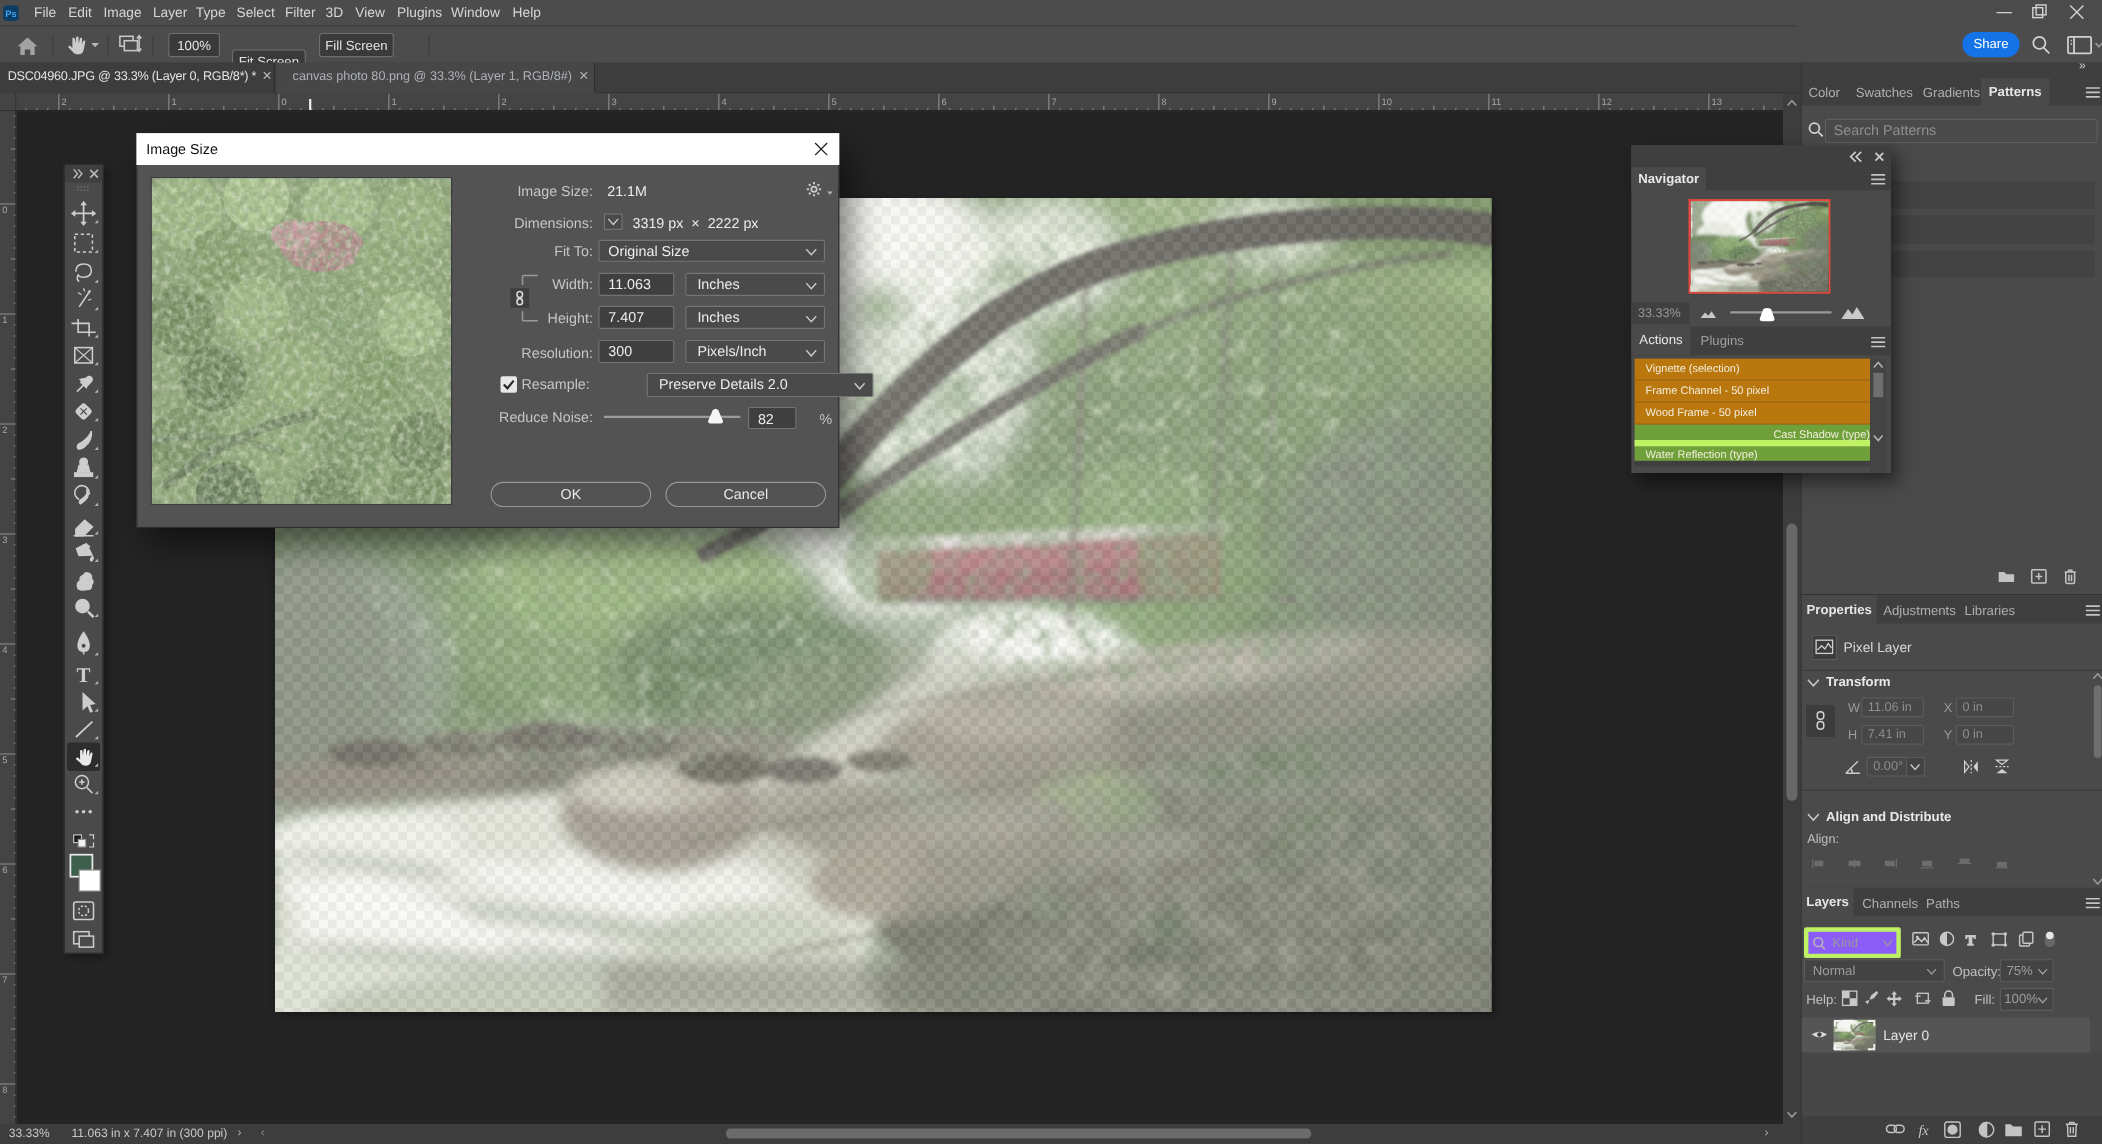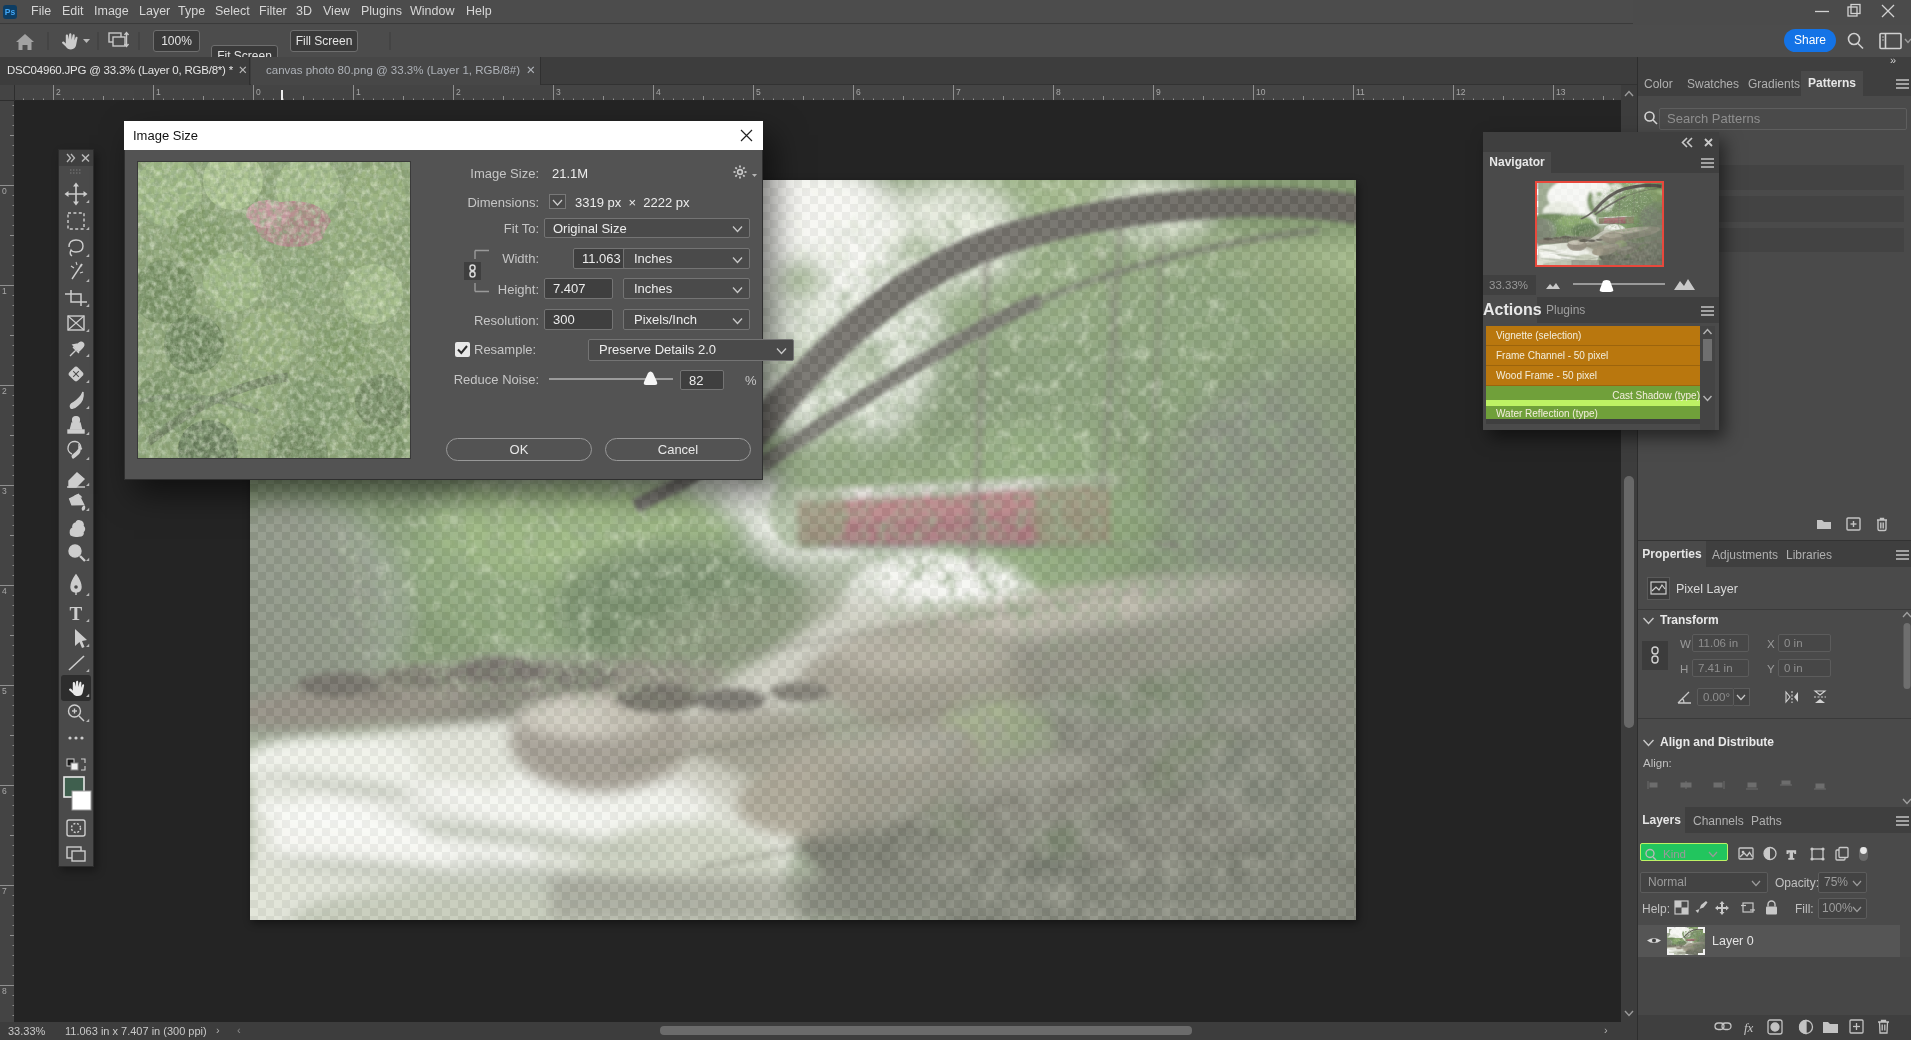--- a/index.html
+++ b/index.html
@@ -749,21 +749,21 @@
       <svg class="abs" style="left:258px;top:8px" width="13" height="12">
           <g stroke="#c5c5c5" stroke-width="1.5">
             <line x1="0" y1="2" x2="13" y2="2"></line>
             <line x1="0" y1="6" x2="13" y2="6"></line>
             <line x1="0" y1="10" x2="13" y2="10"></line>
           </g>
         </svg>
     </div>
 
     <div class="abs" style="left:0;top:776px;width:274px;height:182px;background:#4a4a4a;">
-      <div class="abs" style="left:2px;top:10px;width:88px;height:18px;background:#22c55e;border:1px solid #bef264;border-radius:2px;">
+      <div class="abs" style="left:2px;top:10px;width:88px;height:28px;background:#8b5cf6;border:4px solid #bef264;border-radius:2px;">
         <svg width="86" height="20">
             <circle cx="9" cy="9.5" r="4" fill="none" stroke="#b9b9b9" stroke-width="1.4"></circle>
             <line x1="12" y1="13" x2="15" y2="16" stroke="#b9b9b9" stroke-width="1.4"></line>
             <text x="22" y="14" font-size="11.5" fill="#9a9a9a" font-family="Liberation Sans">Kind</text>
             <path d="M 68 8 l 4 4.5 l 4 -4.5" fill="none" stroke="#9a9a9a" stroke-width="1.2"></path>
           </svg>
       </div>
       <svg class="abs" style="left:100px;top:12px" width="140" height="18" viewBox="0 0 140 18">
         <g stroke="#c8c8c8" stroke-width="1.3" fill="none">
           <rect x="1" y="3" width="14" height="11" rx="1"></rect>
@@ -1068,21 +1068,21 @@
         </svg>
       <svg class="abs" style="left:116px;top:4px" width="15" height="14">
           <path d="M 4 2 q 3.5 -2.2 7 0 l 3 8 q 1 3 -2.5 3 l -8 0 q -3.5 0 -2.5 -3 Z" fill="#ffffff"></path>
         </svg>
       <svg class="abs" style="left:190px;top:2px" width="24" height="14">
           <path d="M 1 13 L 7 4 L 11 9 L 15 2 L 22 13 Z" fill="#c9c9c9"></path>
         </svg>
     </div>
 
     <div class="abs" style="left:0;top:165px;width:236px;height:26px;background:#3f3f3f;">
-      <div class="abs" style="left:0;top:0;width:54px;height:26px;background:#4a4a4a;color:#e8e8e8;font-weight:bold;font-size:16px;text-align:center;line-height:25px;">Actions</div>
+      <div class="abs" style="left:0;top:0;width:54px;height:26px;background:#4a4a4a;color:#e8e8e8;font-weight:normal;font-size:12px;text-align:center;line-height:25px;">Actions</div>
       <span class="abs" style="left:63px;top:6px;color:#9f9f9f;font-size:12px;">Plugins</span>
       <svg class="abs" style="left:218px;top:8px" width="13" height="12">
           <g stroke="#c5c5c5" stroke-width="1.5">
             <line x1="0" y1="2" x2="13" y2="2"></line>
             <line x1="0" y1="6" x2="13" y2="6"></line>
             <line x1="0" y1="10" x2="13" y2="10"></line>
           </g>
         </svg>
     </div>
 
@@ -1180,21 +1180,21 @@
 
     <svg class="abs" style="left:336px;top:126px" width="32" height="46" viewBox="0 0 32 46">
       <path d="M 14 2.5 L 28 2.5 M 14 2.5 L 14 11 M 14 43.5 L 28 43.5 M 14 35 L 14 43.5" stroke="#9a9a9a" stroke-width="1.4" fill="none"></path>
       <rect x="3" y="14" width="17" height="18" fill="#3f3f3f"></rect>
       <g stroke="#d8d8d8" stroke-width="1.5" fill="none">
           <rect x="9" y="17" width="5" height="5.5" rx="2.5"></rect>
           <rect x="9" y="23.5" width="5" height="5.5" rx="2.5"></rect>
         </g>
     </svg>
     <div class="abs dlbl" style="left:0px;top:129px;width:414px;text-align:right;">Width:</div>
-    <div class="abs dinput" style="left:419px;top:126px;width:69px;height:21px;margin-left:29px;"><span>11.063</span></div>
+    <div class="abs dinput" style="left:419px;top:126px;width:69px;height:21px;"><span>11.063</span></div>
     <div class="abs ddrop" style="left:498px;top:126px;width:127px;height:21px;"><span style="margin-left:10px;">Inches</span>
       <svg class="abs" style="right:5px;top:7px" width="12" height="9">
           <path d="M 1 1.5 l 4.5 5 l 4.5 -5" fill="none" stroke="#c9c9c9" stroke-width="1.3"></path>
         </svg></div>
     <div class="abs dlbl" style="left:0px;top:160px;width:414px;text-align:right;">Height:</div>
     <div class="abs dinput" style="left:419px;top:156px;width:69px;height:21px;"><span>7.407</span></div>
     <div class="abs ddrop" style="left:498px;top:156px;width:127px;height:21px;"><span style="margin-left:10px;">Inches</span>
       <svg class="abs" style="right:5px;top:7px" width="12" height="9">
           <path d="M 1 1.5 l 4.5 5 l 4.5 -5" fill="none" stroke="#c9c9c9" stroke-width="1.3"></path>
         </svg></div>

